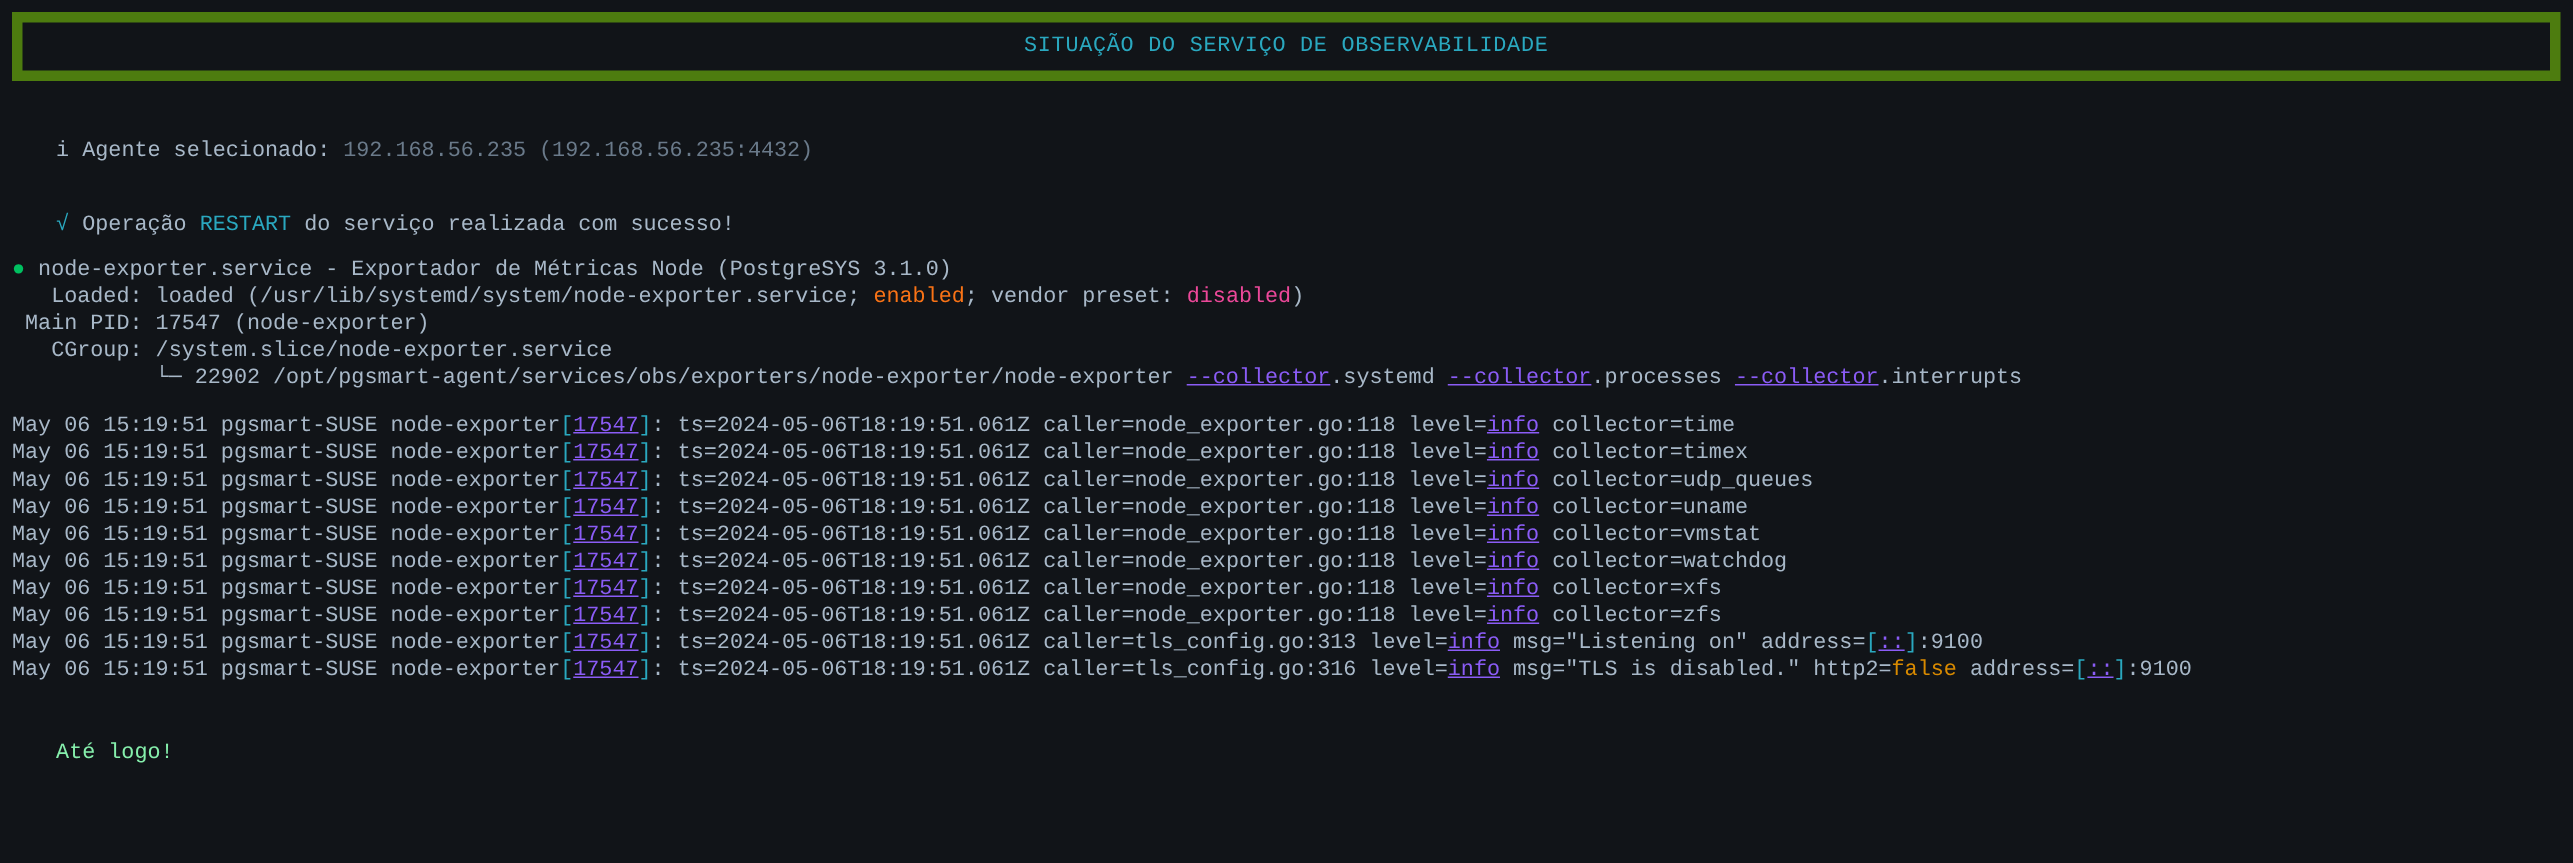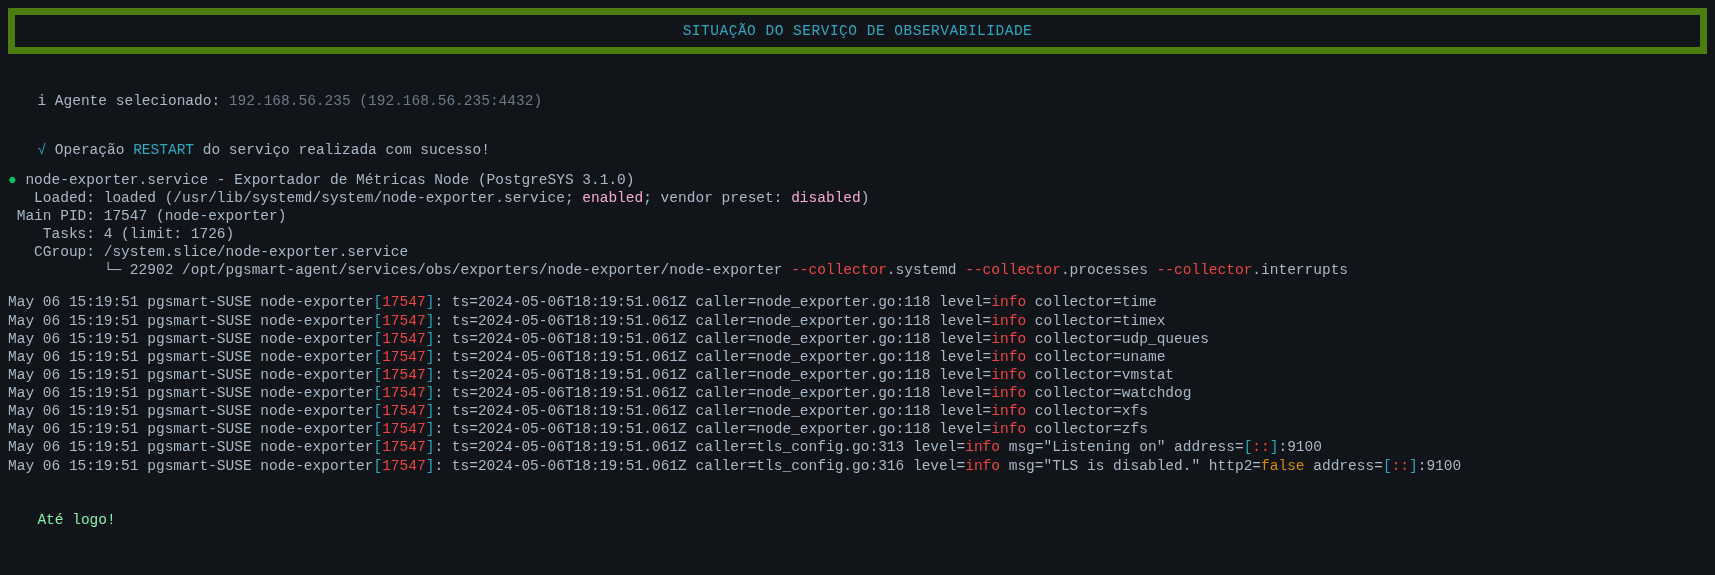--- a/index.html
+++ b/index.html
@@ -21,23 +21,23 @@
       color: #2aa8bf;
       letter-spacing: 0.5px;
       margin-bottom: 20px;
     }
     .line { white-space: pre; }
     .info-icon { color: #a8b8c8; }
     .dim { color: #6a7a8a; }
     .success-check { color: #2aa8bf; }
     .operation-name { color: #2aa8bf; }
     .bullet-green { color: #00c060; }
-    .enabled { color: #f9a8d4; }
-    .disabled { color: #f9a8d4; }
-    .cyan { color: #ef4444; }
+    .enabled { color: #f97316; }
+    .disabled { color: #ec4899; }
+    .cyan { color: #8b5cf6; text-decoration: underline; }
     .bracket-cyan { color: #2aa8bf; }
     .orange { color: #d88a00; }
     .block { margin-top: 12px; }
     .logblock { margin-top: 14px; }
     .goodbye { color: #86efac; margin-top: 18px; margin-left: 12px; }
     .indent1 { margin-left: 12px; }
   </style>
 </head>
 <body>
 
@@ -50,21 +50,20 @@
 </div>
 
 <div class="line indent1 block">
   <span class="success-check">√</span><span> </span><span>Operação </span><span class="operation-name">RESTART</span><span> do serviço realizada com sucesso!</span>
 </div>
 
 <div class="block">
   <div class="line"><span class="bullet-green">●</span><span> node-exporter.service - Exportador de Métricas Node (PostgreSYS 3.1.0)</span></div>
   <div class="line"><span>   Loaded: </span><span>loaded (/usr/lib/systemd/system/node-exporter.service; </span><span class="enabled">enabled</span><span>; vendor preset: </span><span class="disabled">disabled</span><span>)</span></div>
   <div class="line"><span> Main PID: </span><span>17547 (node-exporter)</span></div>
-  <div class="line"><span>    Tasks: </span><span>4 (limit: 1726)</span></div>
   <div class="line"><span>   CGroup: </span><span>/system.slice/node-exporter.service</span></div>
   <div class="line"><span>           └─ 22902 /opt/pgsmart-agent/services/obs/exporters/node-exporter/node-exporter </span><span class="cyan">--collector</span><span>.systemd </span><span class="cyan">--collector</span><span>.processes </span><span class="cyan">--collector</span><span>.interrupts</span></div>
 </div>
 
 <div class="logblock" id="log-container">
     <div class="line"><span>May 06 15:19:51 pgsmart-SUSE node-exporter</span><span class="bracket-cyan">[</span><span class="cyan">17547</span><span class="bracket-cyan">]</span><span>: </span><span>ts=2024-05-06T18:19:51.061Z caller=node_exporter.go:118 level=</span><span class="cyan">info</span><span> collector=time</span></div>
     <div class="line"><span>May 06 15:19:51 pgsmart-SUSE node-exporter</span><span class="bracket-cyan">[</span><span class="cyan">17547</span><span class="bracket-cyan">]</span><span>: </span><span>ts=2024-05-06T18:19:51.061Z caller=node_exporter.go:118 level=</span><span class="cyan">info</span><span> collector=timex</span></div>
     <div class="line"><span>May 06 15:19:51 pgsmart-SUSE node-exporter</span><span class="bracket-cyan">[</span><span class="cyan">17547</span><span class="bracket-cyan">]</span><span>: </span><span>ts=2024-05-06T18:19:51.061Z caller=node_exporter.go:118 level=</span><span class="cyan">info</span><span> collector=udp_queues</span></div>
     <div class="line"><span>May 06 15:19:51 pgsmart-SUSE node-exporter</span><span class="bracket-cyan">[</span><span class="cyan">17547</span><span class="bracket-cyan">]</span><span>: </span><span>ts=2024-05-06T18:19:51.061Z caller=node_exporter.go:118 level=</span><span class="cyan">info</span><span> collector=uname</span></div>
     <div class="line"><span>May 06 15:19:51 pgsmart-SUSE node-exporter</span><span class="bracket-cyan">[</span><span class="cyan">17547</span><span class="bracket-cyan">]</span><span>: </span><span>ts=2024-05-06T18:19:51.061Z caller=node_exporter.go:118 level=</span><span class="cyan">info</span><span> collector=vmstat</span></div>

